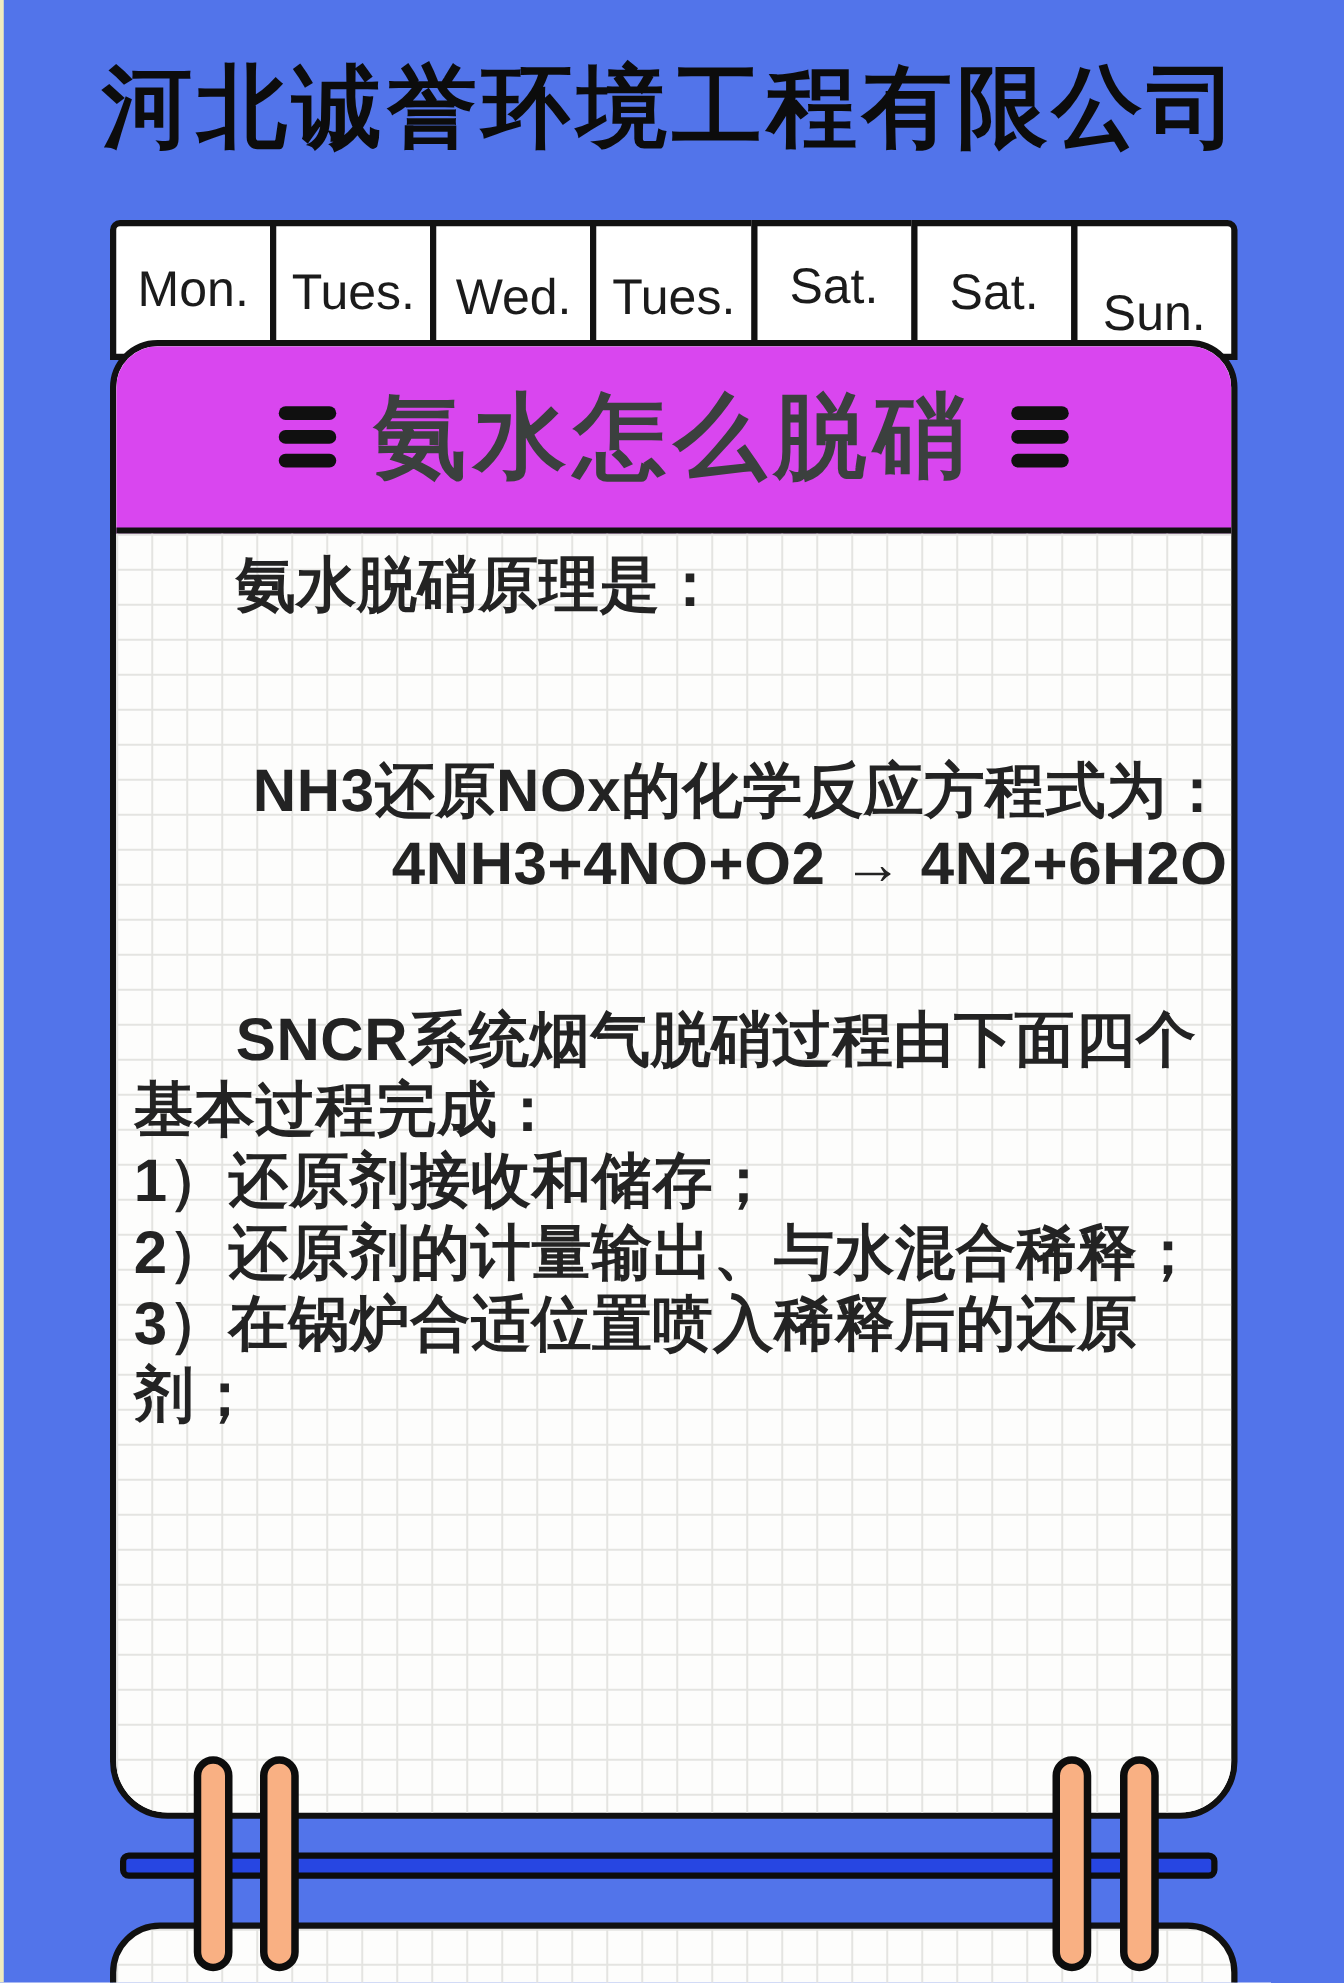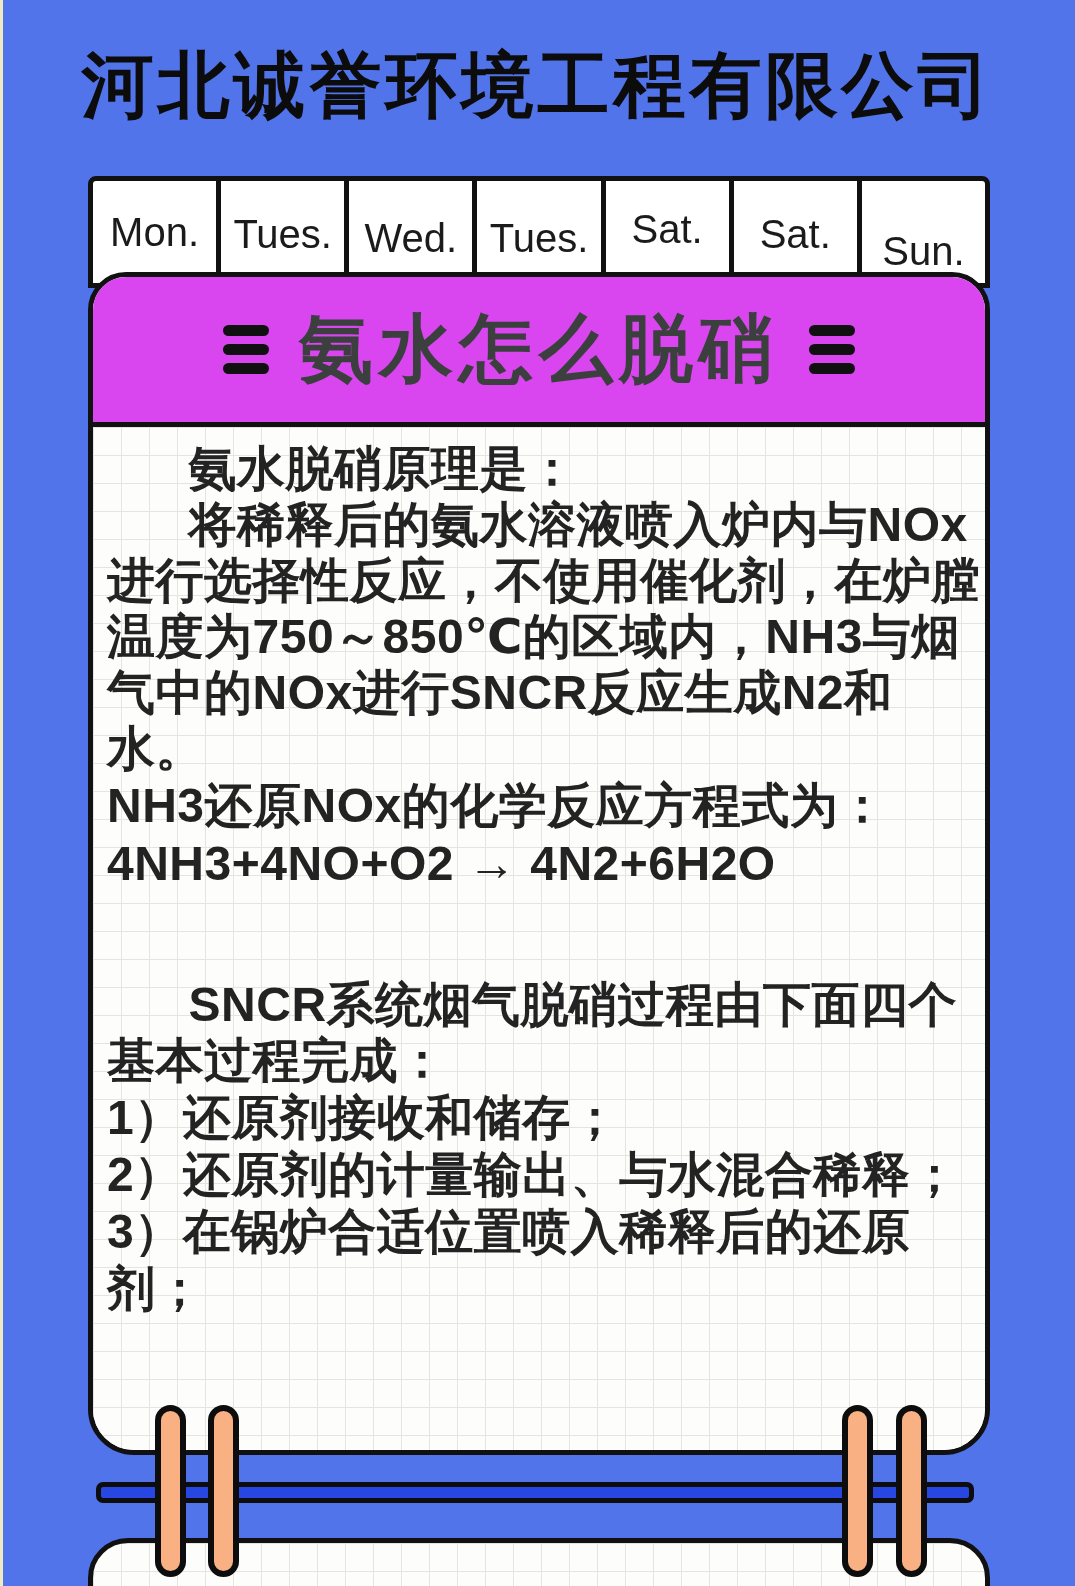--- a/index.html
+++ b/index.html
@@ -62,21 +62,21 @@
     background-image:
       linear-gradient(#e4e4e1 1.5px, transparent 1.5px),
       linear-gradient(90deg,#e4e4e1 1.5px, transparent 1.5px);
     background-size:28px 28px;
     padding:14px 3px 0 14px;
     color:#232323;font-weight:bold;font-size:48px;line-height:56px;
     letter-spacing:0.5px;
   }
   .intro-heading{text-indent:1.7em;}
   .paragraph{text-indent:1.7em;}
-  .equation-block{text-align:left;}
+  .equation-block{margin-top:108px;text-align:right;}
   .equation-line{line-height:58px;}
   .sncr-block{margin-top:84px;}
   .sncr-intro{text-indent:1.7em;}
   .step{line-height:57px;}
   
   .spine-stripe{
     position:absolute;left:96px;top:1482px;width:878px;height:21px;
     box-sizing:border-box;background:#2746e2;border:5px solid #0d0d0d;
     border-radius:7px;z-index:3;
   }
@@ -139,21 +139,20 @@
       </span>
     <span class="title">氨水怎么脱硝</span>
     <span class="menu-icon">
         <i></i>
         <i></i>
         <i></i>
       </span>
   </div>
   <div class="card-body">
     <div class="intro-heading">氨水脱硝原理是：</div>
-    <div class="paragraph">将稀释后的氨水溶液喷入炉内与NOx进行选择性反应，不使用催化剂，在炉膛温度为750～850℃的区域内，NH3与烟气中的NOx进行SNCR反应生成N2和水。</div>
     <div class="equation-block">
       <div class="equation-line">NH3还原NOx的化学反应方程式为：</div>
       <div class="equation-line">4NH3+4NO+O2 →  4N2+6H2O</div>
     </div>
     <div class="sncr-block">
       <div class="sncr-intro">SNCR系统烟气脱硝过程由下面四个基本过程完成：</div>
       <div class="step">1）还原剂接收和储存；</div>
       <div class="step">2）还原剂的计量输出、与水混合稀释；</div>
       <div class="step">3）在锅炉合适位置喷入稀释后的还原剂；</div>
 

